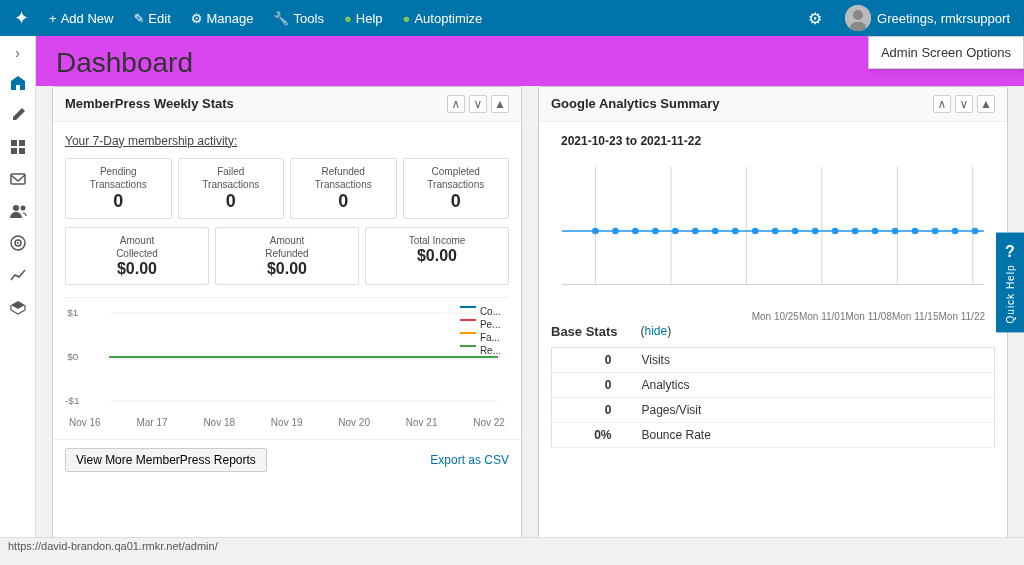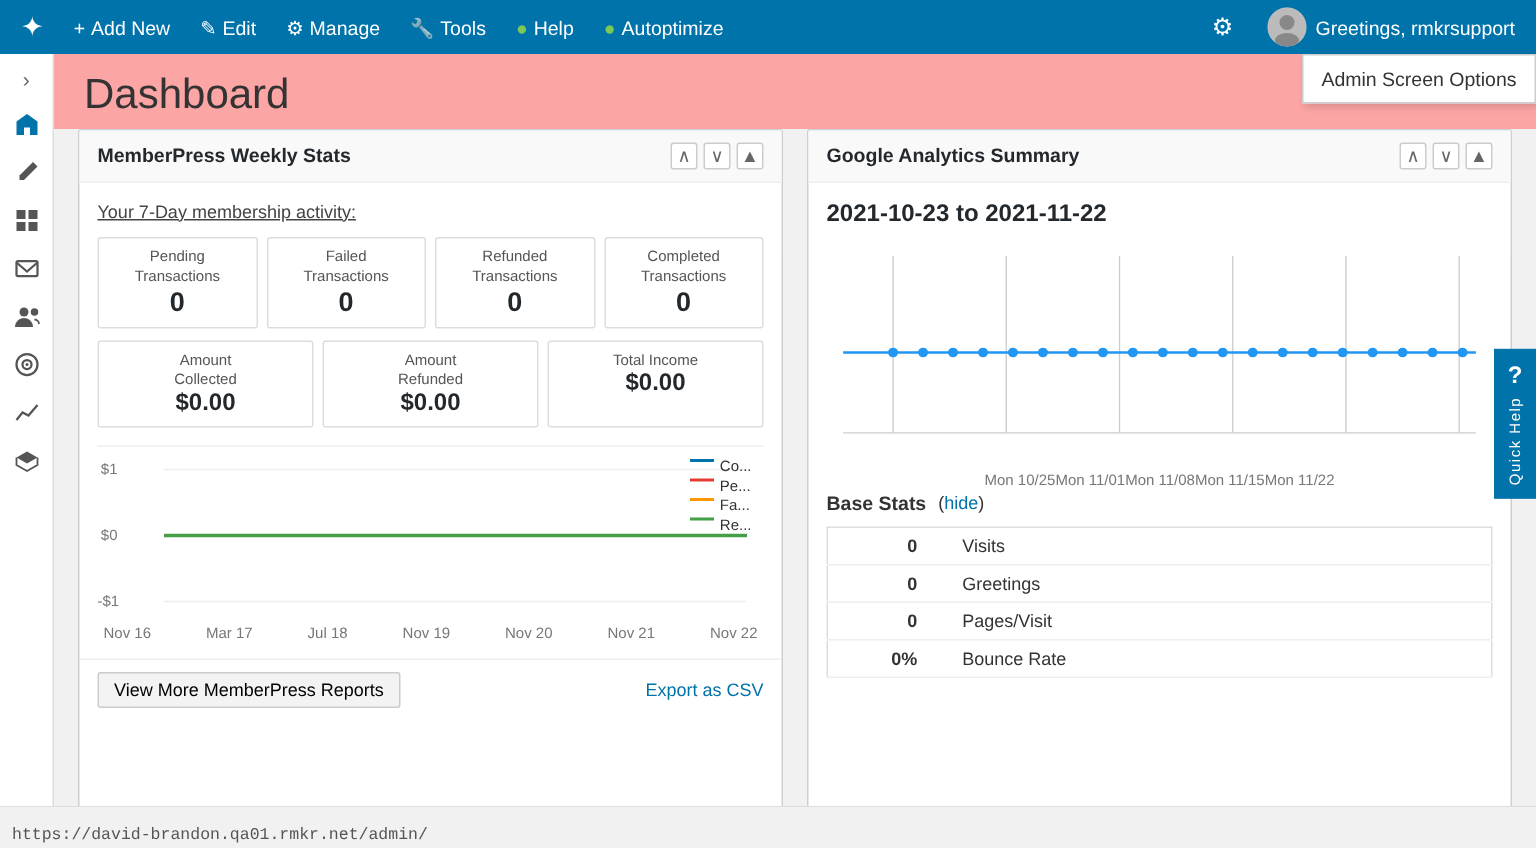--- a/index.html
+++ b/index.html
@@ -75,21 +75,21 @@
     
     .content {
       flex: 1;
       overflow: hidden;
       background: #f1f1f1;
       padding: 0;
       position: relative;
     }
     .page-title-area {
       padding: 10px 20px 6px 20px;
-      background: #fca5a5;
+      background: #d946ef;
     }
     .page-title {
       font-size: 28px; font-weight: 400; color: #333; line-height: 1.2;
     }
 
     
     .dashboard-grid {
       display: grid;
       grid-template-columns: 1fr 1fr;
       gap: 16px;
@@ -152,30 +152,30 @@
     .widget-footer {
       padding: 8px 12px; border-top: 1px solid #eee; display: flex; justify-content: space-between; align-items: center;
     }
     .view-more-btn {
       background: #f3f3f3; border: 1px solid #ccc; padding: 4px 10px; font-size: 12px;
       cursor: pointer; border-radius: 2px;
     }
     .export-link { font-size: 12px; color: #0073aa; text-decoration: none; cursor: pointer; }
 
     
-    .ga-date-range { font-size: 16px; font-weight: 600; margin-bottom: 8px; color: #23282d; }
+    .ga-date-range { font-size: 12px; font-weight: 600; margin-bottom: 8px; color: #23282d; margin-left: 10px; }
     .ga-chart-area { height: 160px; position: relative; }
     .ga-chart-svg { width: 100%; height: 150px; }
     .ga-axis-labels {
-      display: flex; justify-content: center;
+      display: flex; justify-content: flex-end;
       padding: 0 10px; font-size: 10px; color: #777; margin-top: 2px;
     }
 
     
-    .base-stats-header { display: flex; align-items: center; gap: 8px; font-size: 13px; font-weight: 600; margin-bottom: 8px; }
+    .base-stats-header { display: flex; align-items: center; gap: 23px; font-size: 13px; font-weight: 600; margin-bottom: 8px; }
     .hide-link { font-size: 12px; color: #0073aa; text-decoration: none; cursor: pointer; font-weight: 400; }
     .base-stats-table { border: 1px solid #ddd; width: 100%; border-collapse: collapse; }
     .base-stats-table td { padding: 5px 10px; font-size: 12px; border-bottom: 1px solid #eee; }
     .base-stats-table td:first-child { font-weight: 600; width: 80px; text-align: right; padding-right: 20px; }
 
     
     .quick-help {
       position: fixed; right: 0; top: 50%; transform: translateY(-50%);
       background: #0073aa; color: #fff; cursor: pointer;
       display: flex; flex-direction: column; align-items: center;
@@ -183,21 +183,21 @@
       font-size: 11px; gap: 4px; z-index: 200;
     }
     .quick-help-q { font-size: 16px; font-weight: 700; }
     .quick-help-text { writing-mode: vertical-rl; text-orientation: mixed; transform: rotate(180deg); font-size: 10px; letter-spacing: 1px; }
 
     
     .status-bar {
       position: fixed; bottom: 0; left: 0; right: 0;
       background: #f1f1f1; border-top: 1px solid #ddd;
       padding: 2px 8px; font-size: 11px; color: #555;
-      height: 28px; display: flex; align-items: flex-end; font-family: Liberation Mono, monospace;
+      height: 28px; display: flex; align-items: flex-start;
     }
   </style>
 </head>
 <body>
 
 <div class="top-nav">
   <div class="top-nav-item">
     <span style="font-size:18px;">✦</span>
   </div>
   <div class="top-nav-item">
@@ -380,21 +380,21 @@
                   <span style="font-size:10px;">Fa...</span>
                 </div>
               <div class="legend-item">
                   <div class="legend-dot" style="background:#43a047;"></div>
                   <span style="font-size:10px;">Re...</span>
                 </div>
             </div>
             <div class="chart-axis-labels">
               <span>Nov 16</span>
               <span>Mar 17</span>
-              <span>Jul 18</span>
+              <span>Nov 18</span>
               <span>Nov 19</span>
               <span>Nov 20</span>
               <span>Nov 21</span>
               <span>Nov 22</span>
             </div>
           </div>
         </div>
         <div class="widget-footer">
           <button class="view-more-btn">View More MemberPress Reports</button>
           <a class="export-link">Export as CSV</a>
@@ -463,21 +463,21 @@
               <span style="font-size:12px;font-weight:400;">(<a class="hide-link">hide</a>)</span>
             </div>
             <table class="base-stats-table">
               <tbody>
                   <tr>
                 <td>0</td>
                 <td>Visits</td>
               </tr>
               <tr>
                 <td>0</td>
-                <td>Greetings</td>
+                <td>Analytics</td>
               </tr>
               <tr>
                 <td>0</td>
                 <td>Pages/Visit</td>
               </tr>
               <tr>
                 <td>0%</td>
                 <td>Bounce Rate</td>
               </tr>
             </tbody>

